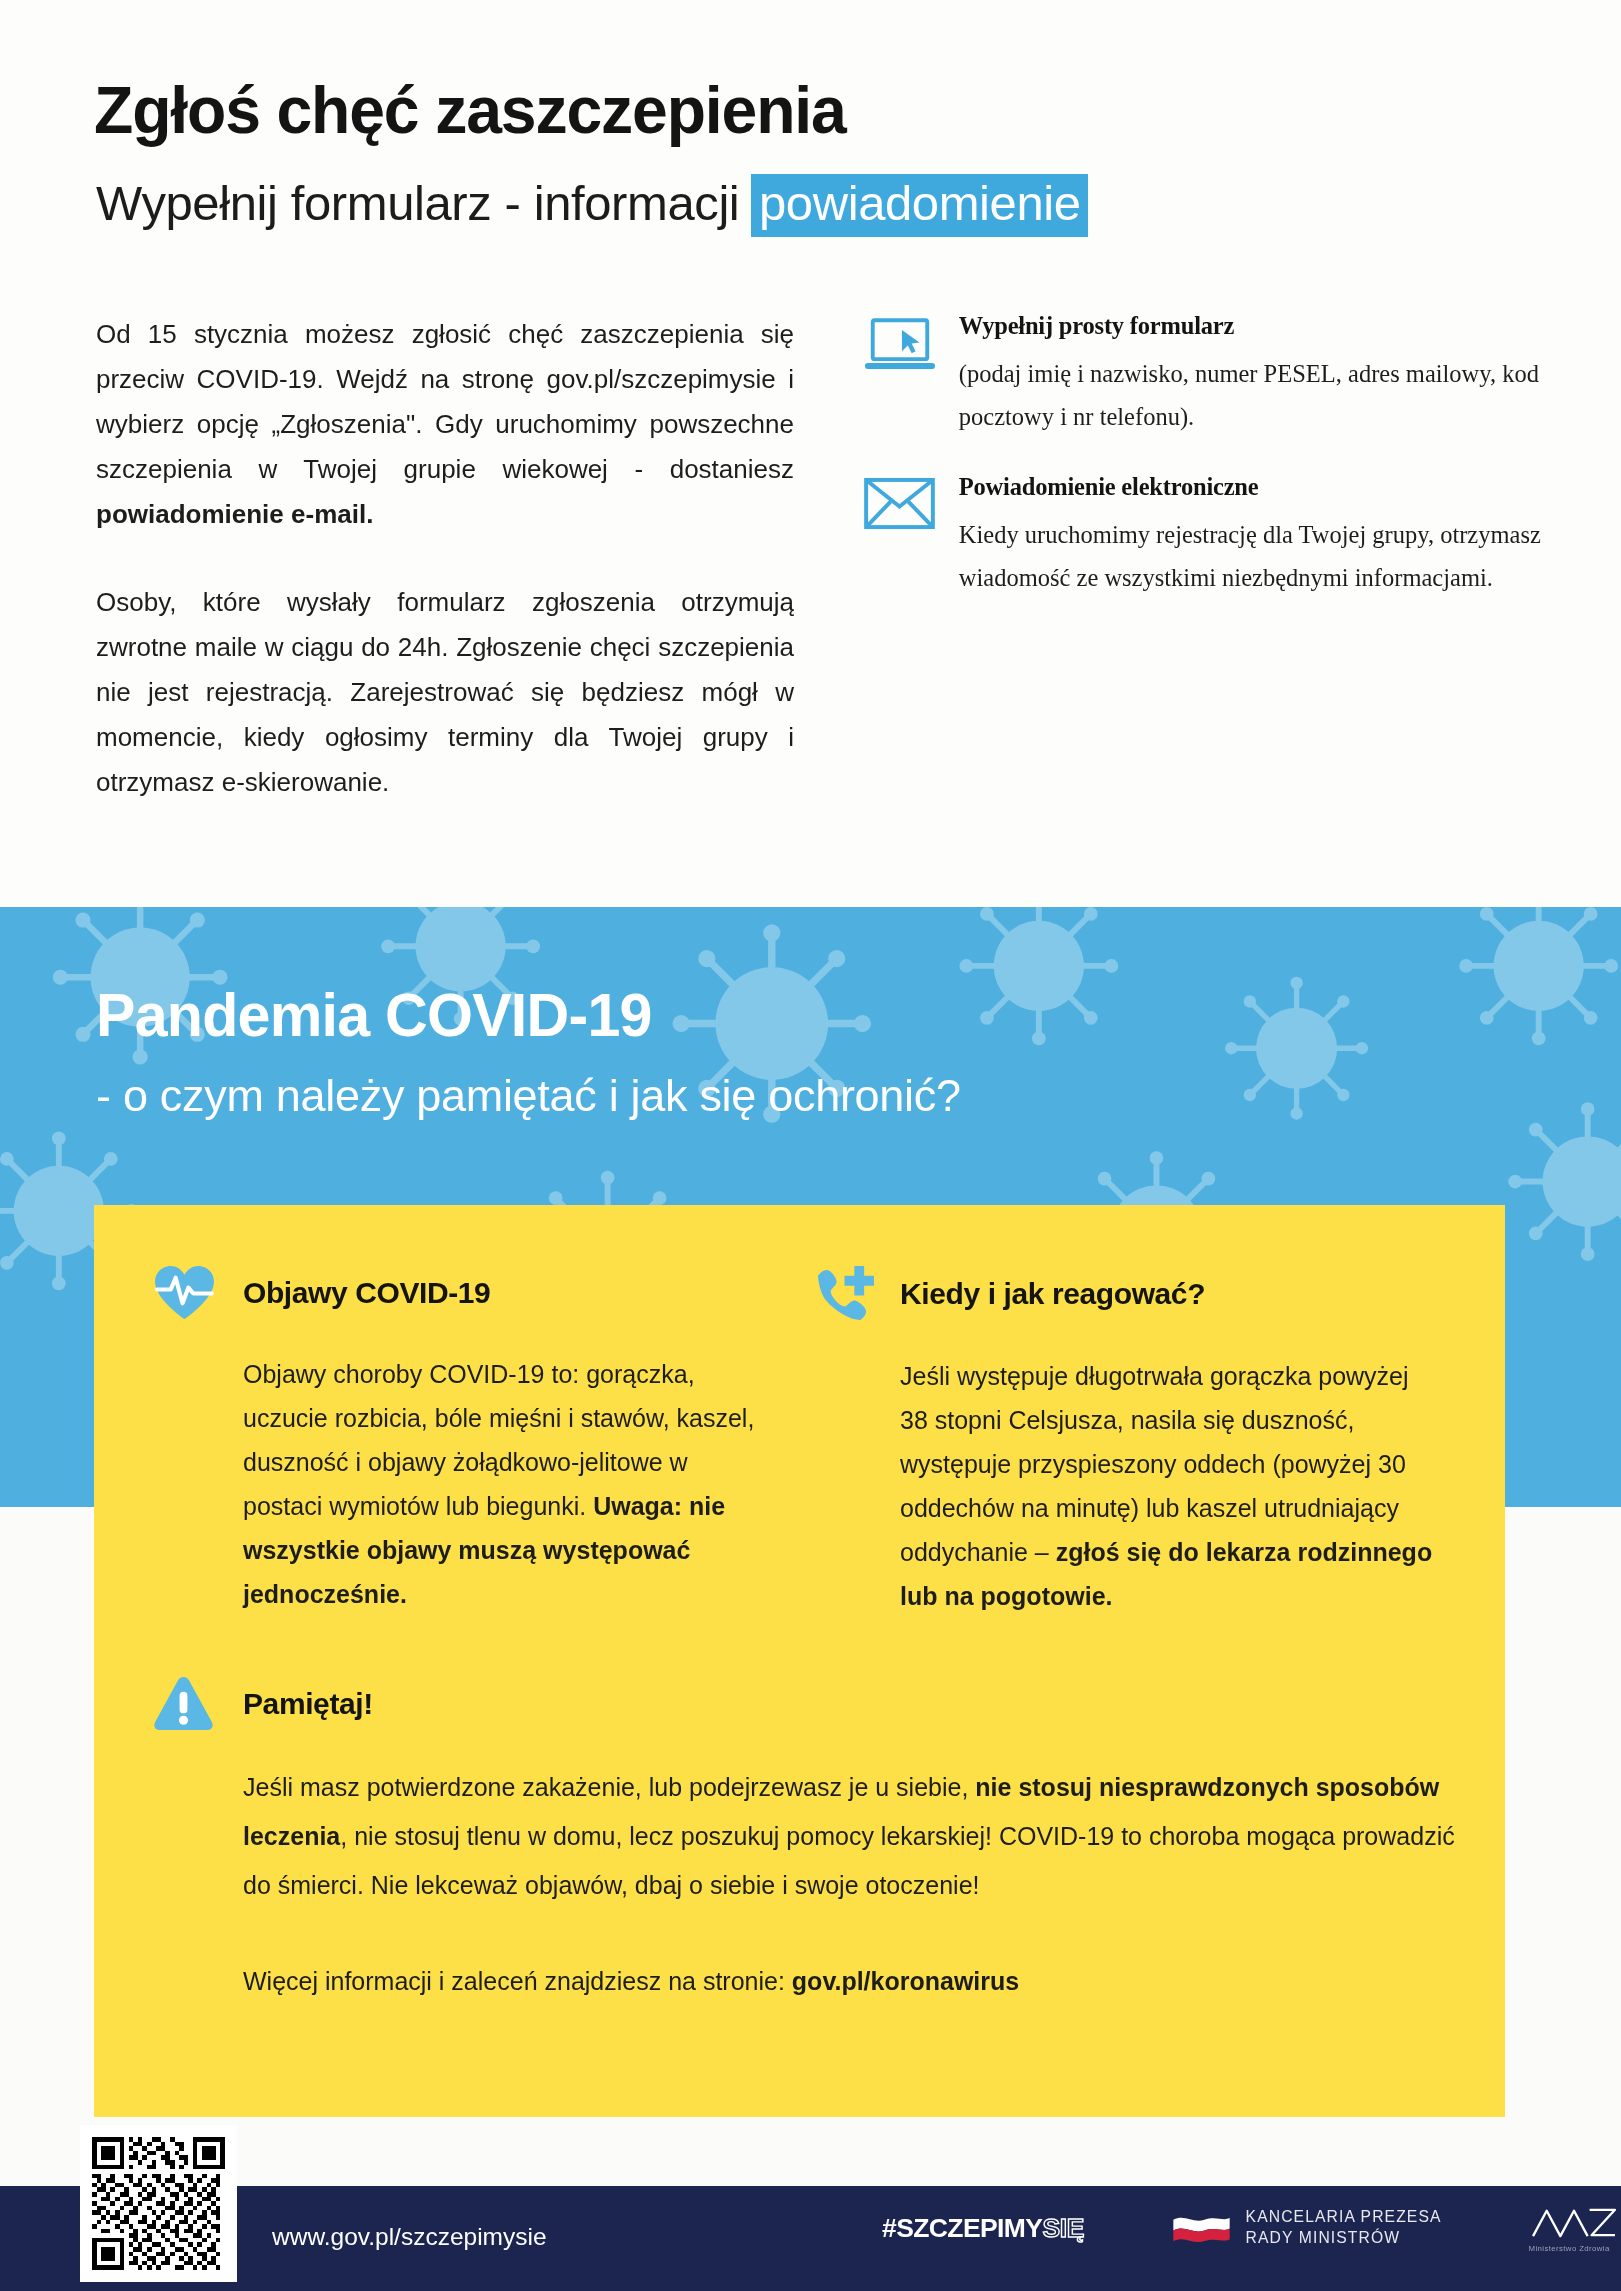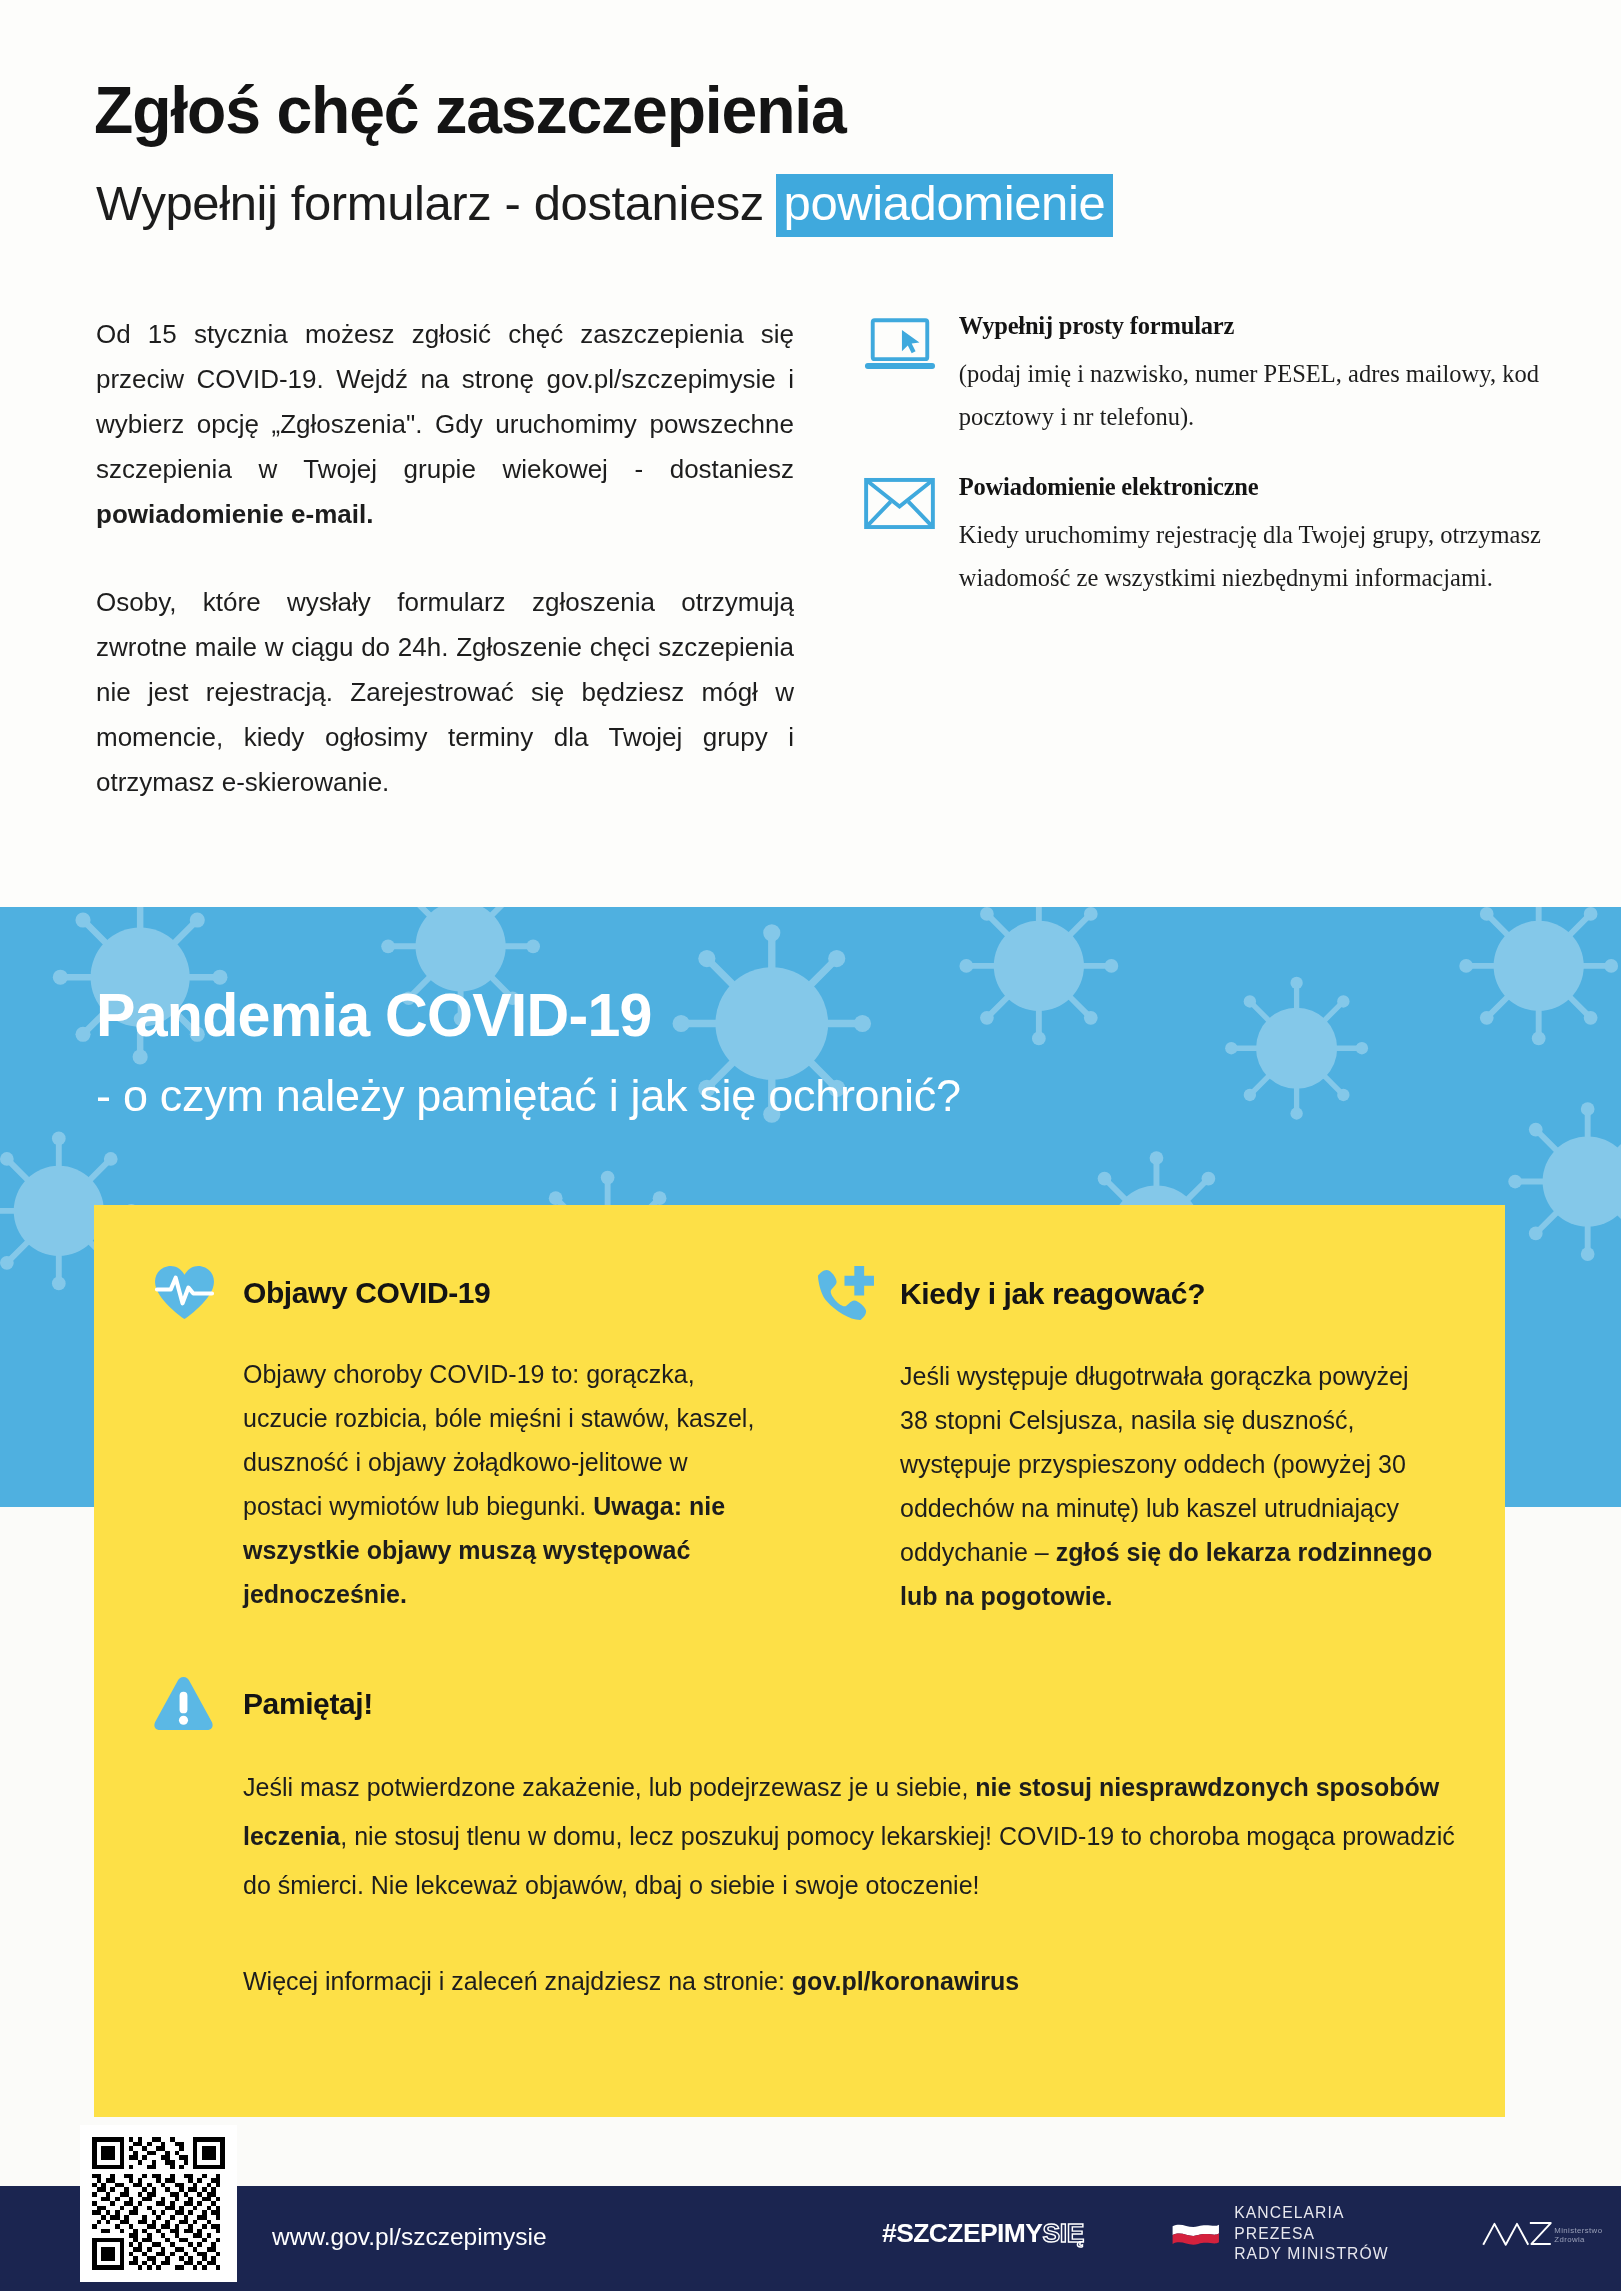--- a/index.html
+++ b/index.html
@@ -275,37 +275,37 @@
     display: flex;
     align-items: center;
     gap: 13.7px;
   }
   .kprm-text {
     font-size: 15.7px;
     line-height: 20.6px;
     color: #e8e8ee;
     letter-spacing: 1.1px;
   }
-  .mz-logo { display: flex; flex-direction: row; align-items: center; }
+  .mz-logo { display: flex; flex-direction: column; }
   .mz-caption {
     font-size: 7.8px;
     color: #9aa0b8;
     letter-spacing: 0.4px;
     margin-top: 2px;
   }
 </style>
 </head>
 <body>
 
 <div class="top-section">
 
   <h1 class="headline">Zgłoś chęć zaszczepienia</h1>
 
   <div class="subheadline-row">
-    <span class="subheadline">Wypełnij formularz - dostaniesz</span>
+    <span class="subheadline">Wypełnij formularz - informacji</span>
     <span class="subheadline-hl">powiadomienie</span>
   </div>
 
   <div class="body-col">
     <p class="body-p">
       <span>Od 15 stycznia możesz zgłosić chęć zaszczepienia się przeciw COVID-19. Wejdź na stronę gov.pl/szczepimysie i wybierz opcję „Zgłoszenia". Gdy uruchomimy powszechne szczepienia w Twojej grupie wiekowej - dostaniesz </span><b>powiadomienie e-mail.</b>
     </p>
     <p class="body-p">Osoby, które wysłały formularz zgłoszenia otrzymują zwrotne maile w ciągu do 24h. Zgłoszenie chęci szczepienia nie jest rejestracją. Zarejestrować się będziesz mógł w momencie, kiedy ogłosimy terminy dla Twojej grupy i otrzymasz e-skierowanie.</p>
   </div>
 

